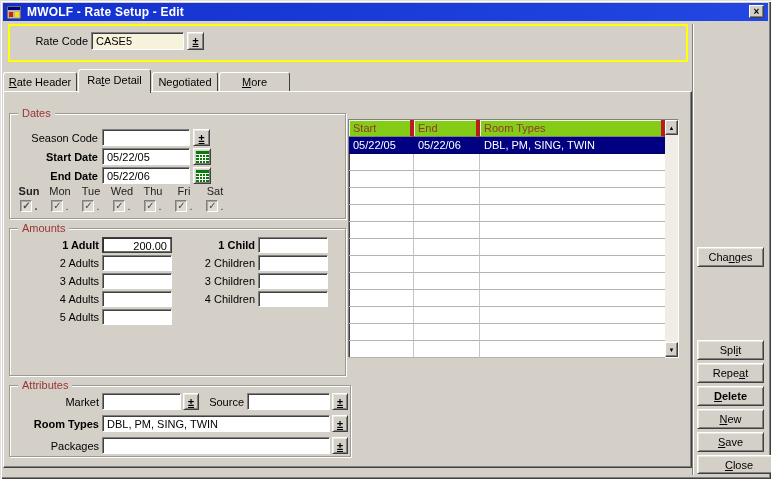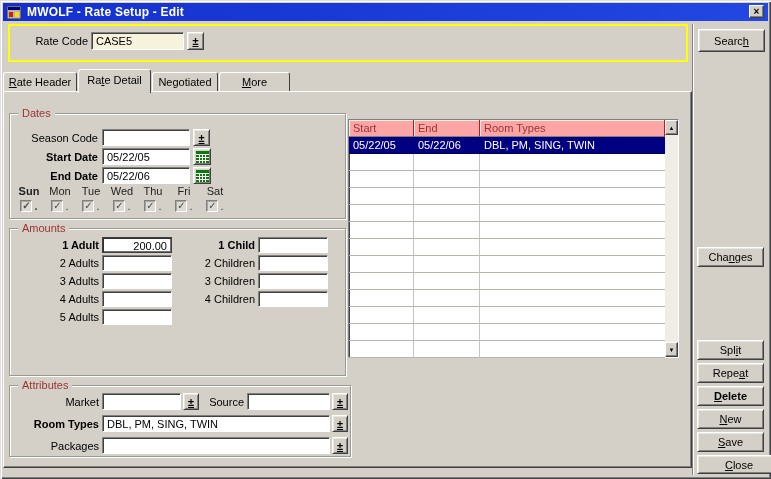--- a/index.html
+++ b/index.html
@@ -68,21 +68,21 @@
   .amt-label-l { position:absolute; left:0; top:2px; width:89px; text-align:right; white-space:nowrap; }
   .amt-field-l { position:absolute; left:92px; top:0; width:70px; height:16px; }
   .amt-label-r { position:absolute; left:140px; top:2px; width:105px; text-align:right; white-space:nowrap; }
   .amt-field-r { position:absolute; left:248px; top:0; width:70px; height:16px; }
 
   
   .grid { position:absolute; left:344px; top:27px; width:331px; height:239px; background:#fff;
     border:1px solid; border-color:#808080 #fff #fff #808080; box-shadow: inset 1px 1px 0 #404040; display:flex; }
   .grid-main { width:316px; }
   .grid-header { display:flex; height:17px; }
-  .hcell { background:#fca5a5; color:#993333; padding:2px 0 0 4px; border-right:1px solid #b91c1c; border-bottom:1px solid #808080;
+  .hcell { background:#84cc16; color:#993333; padding:2px 0 0 4px; border-right:4px solid #b91c1c; border-bottom:1px solid #808080;
     box-shadow: inset 1px 1px 0 #efefea; white-space:nowrap; overflow:hidden; }
   .c0 { width:65px; } .c1 { width:66px; } .c2 { width:185px; }
   .grid-row { display:flex; height:17px; }
   .grid-row .cell { padding:2px 0 0 4px; border-right:1px solid #c6c6c0; border-bottom:1px solid #b4b4ae; white-space:nowrap; overflow:hidden; }
   .grid-row .cell.c2 { border-right:none; }
   .grid-row.selected { background:#000080; color:#fff; }
   .grid-row.selected .cell { border-right-color:#000080; border-bottom-color:#000060; }
 
   
   .scrollbar { width:15px; display:flex; flex-direction:column; background:#efede6; }
@@ -112,23 +112,20 @@
   </div>
 
   <div class="rate-panel">
     <span class="lbl" style="left:10px; top:9px; width:68px;">Rate Code</span>
     <div class="field cream" style="left:81px; top:6px; width:93px; height:18px;">CASE5</div>
     <div class="lov-btn" style="left:177px; top:6px; height:18px;">
         <span>±</span>
       </div>
   </div>
 
-  <div class="btn" style="left:698px; top:29px; width:67px; height:23px;">
-    <span>Searc<u>h</u></span>
-  </div>
 
   <div class="tab inactive" style="left:3px; width:74px;text-align:right;">
       <span><u>R</u>ate Header</span>
     </div>
   <div class="tab active" style="left:78px; width:73px;">
       <span>Ra<u>t</u>e Detail</span>
     </div>
   <div class="tab inactive" style="left:152px; width:66px;">
       <span>Negotiated</span>
     </div>

